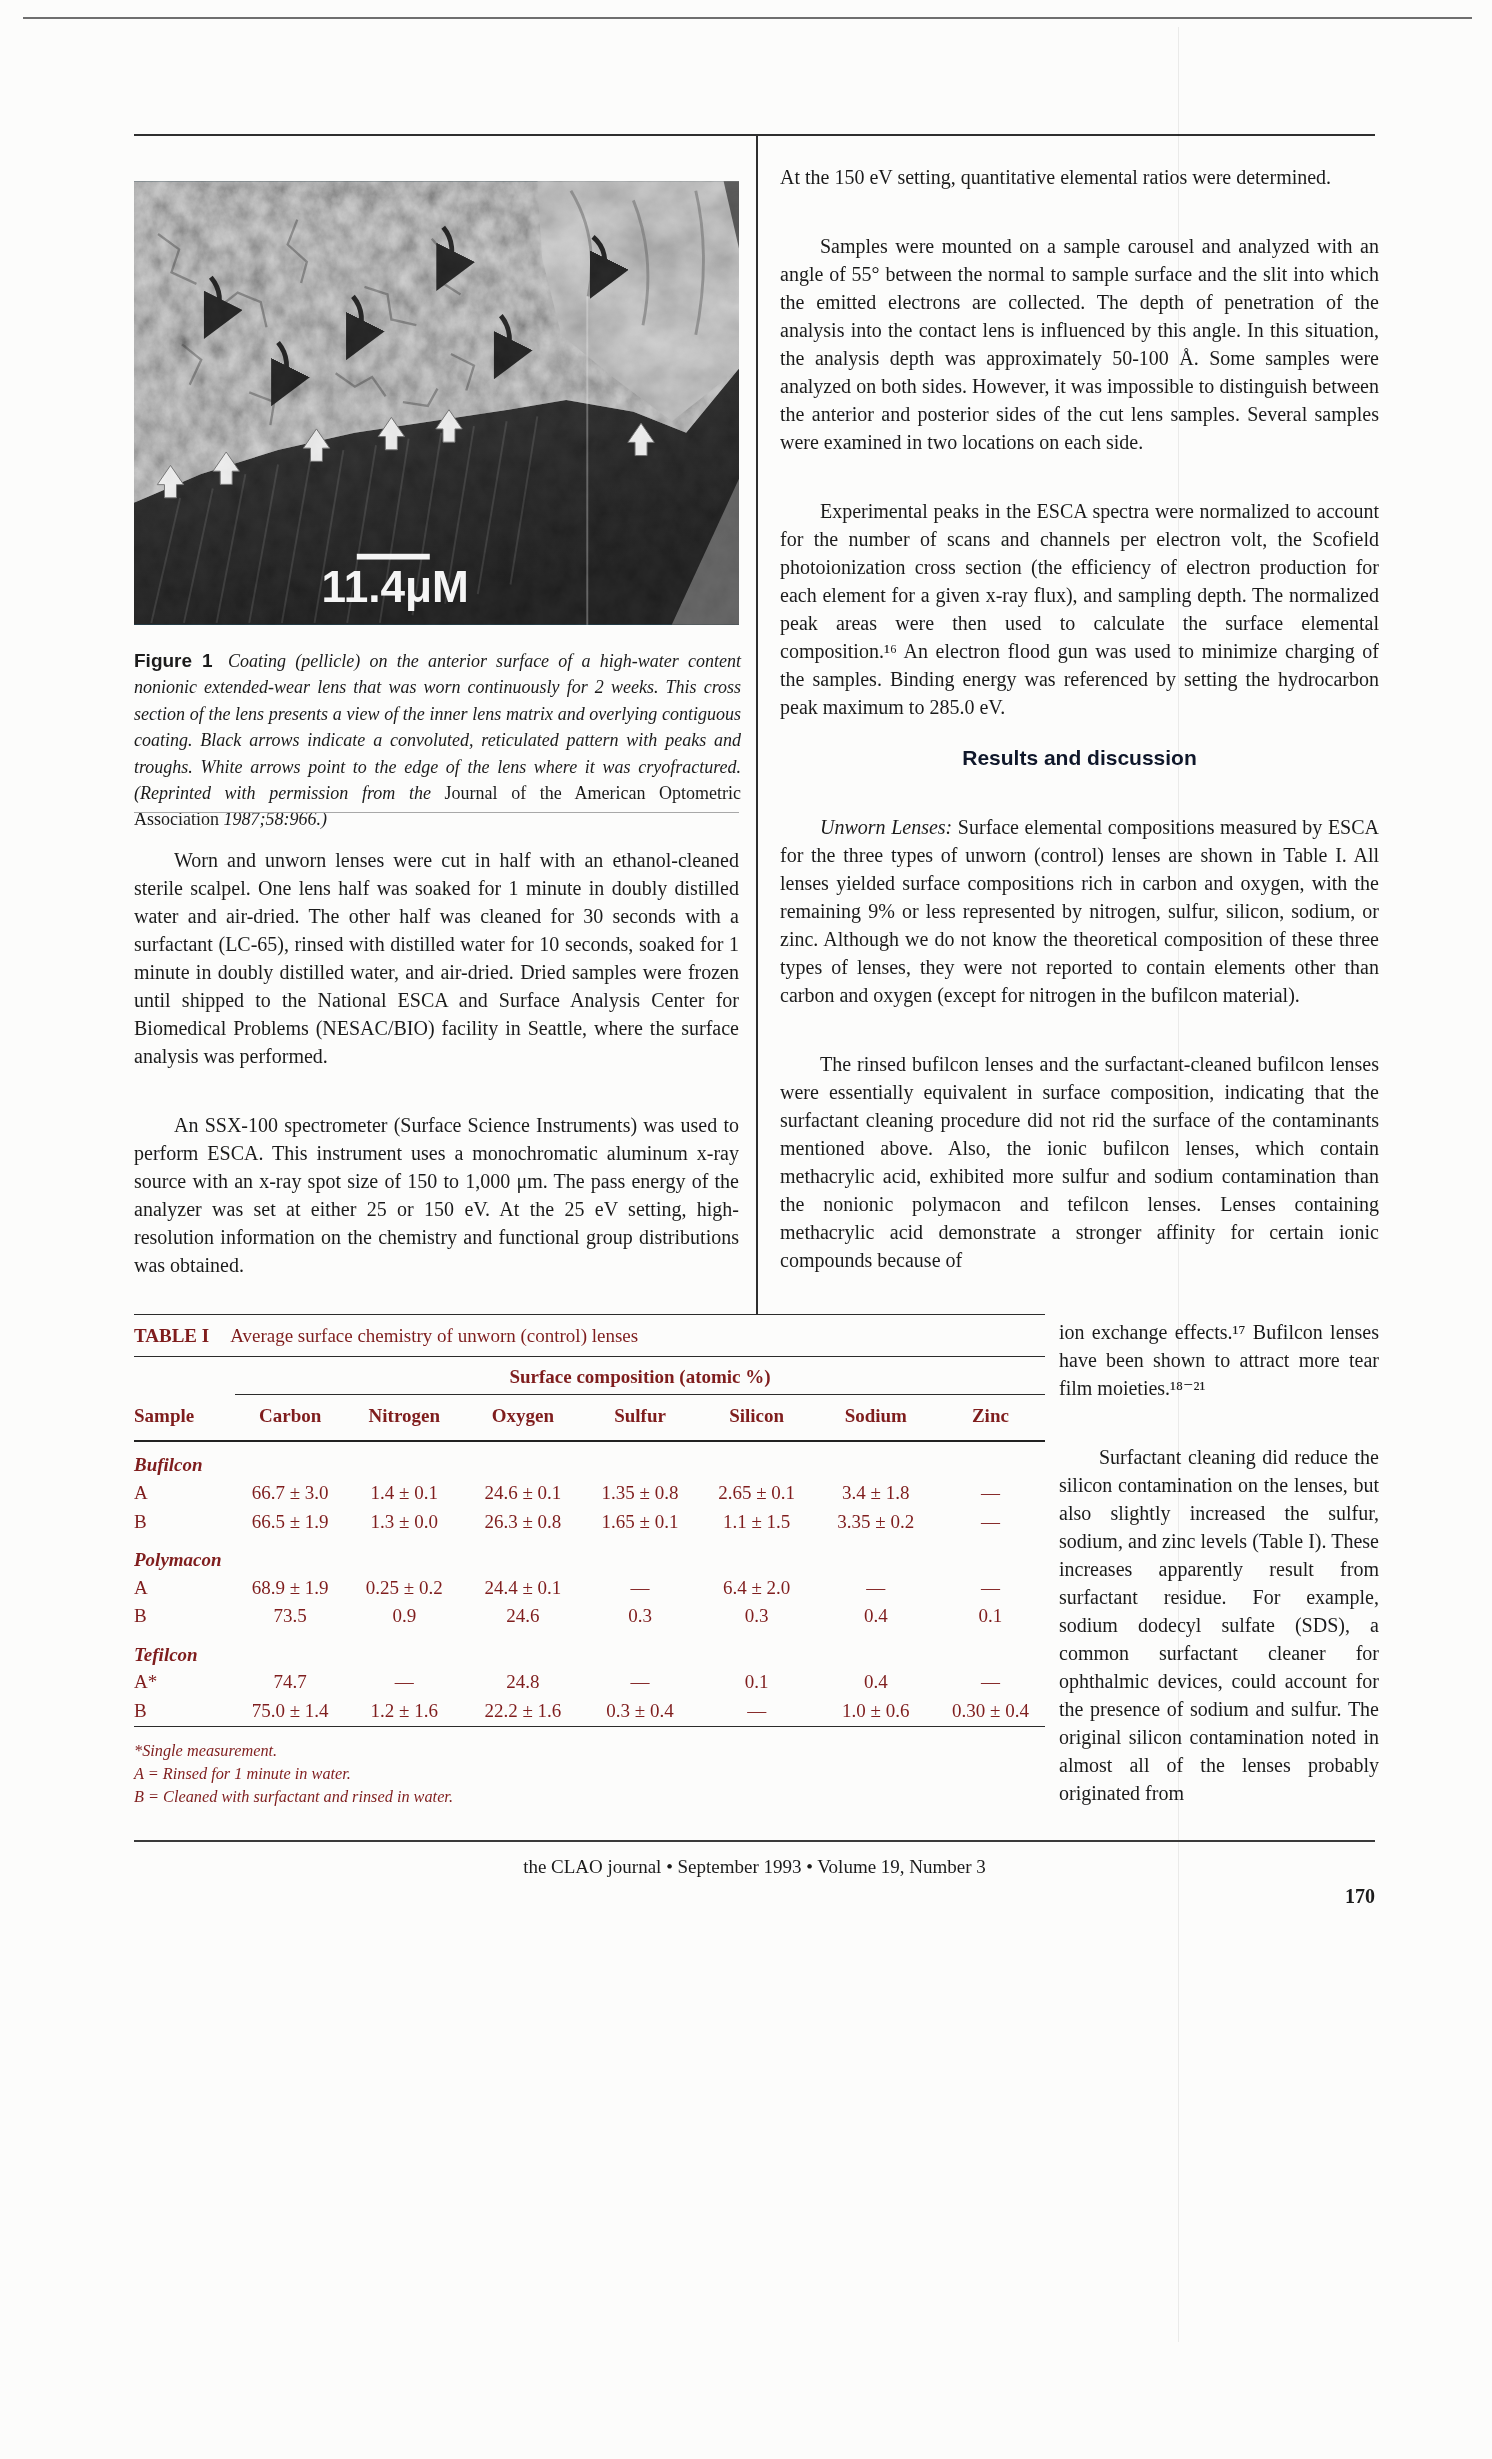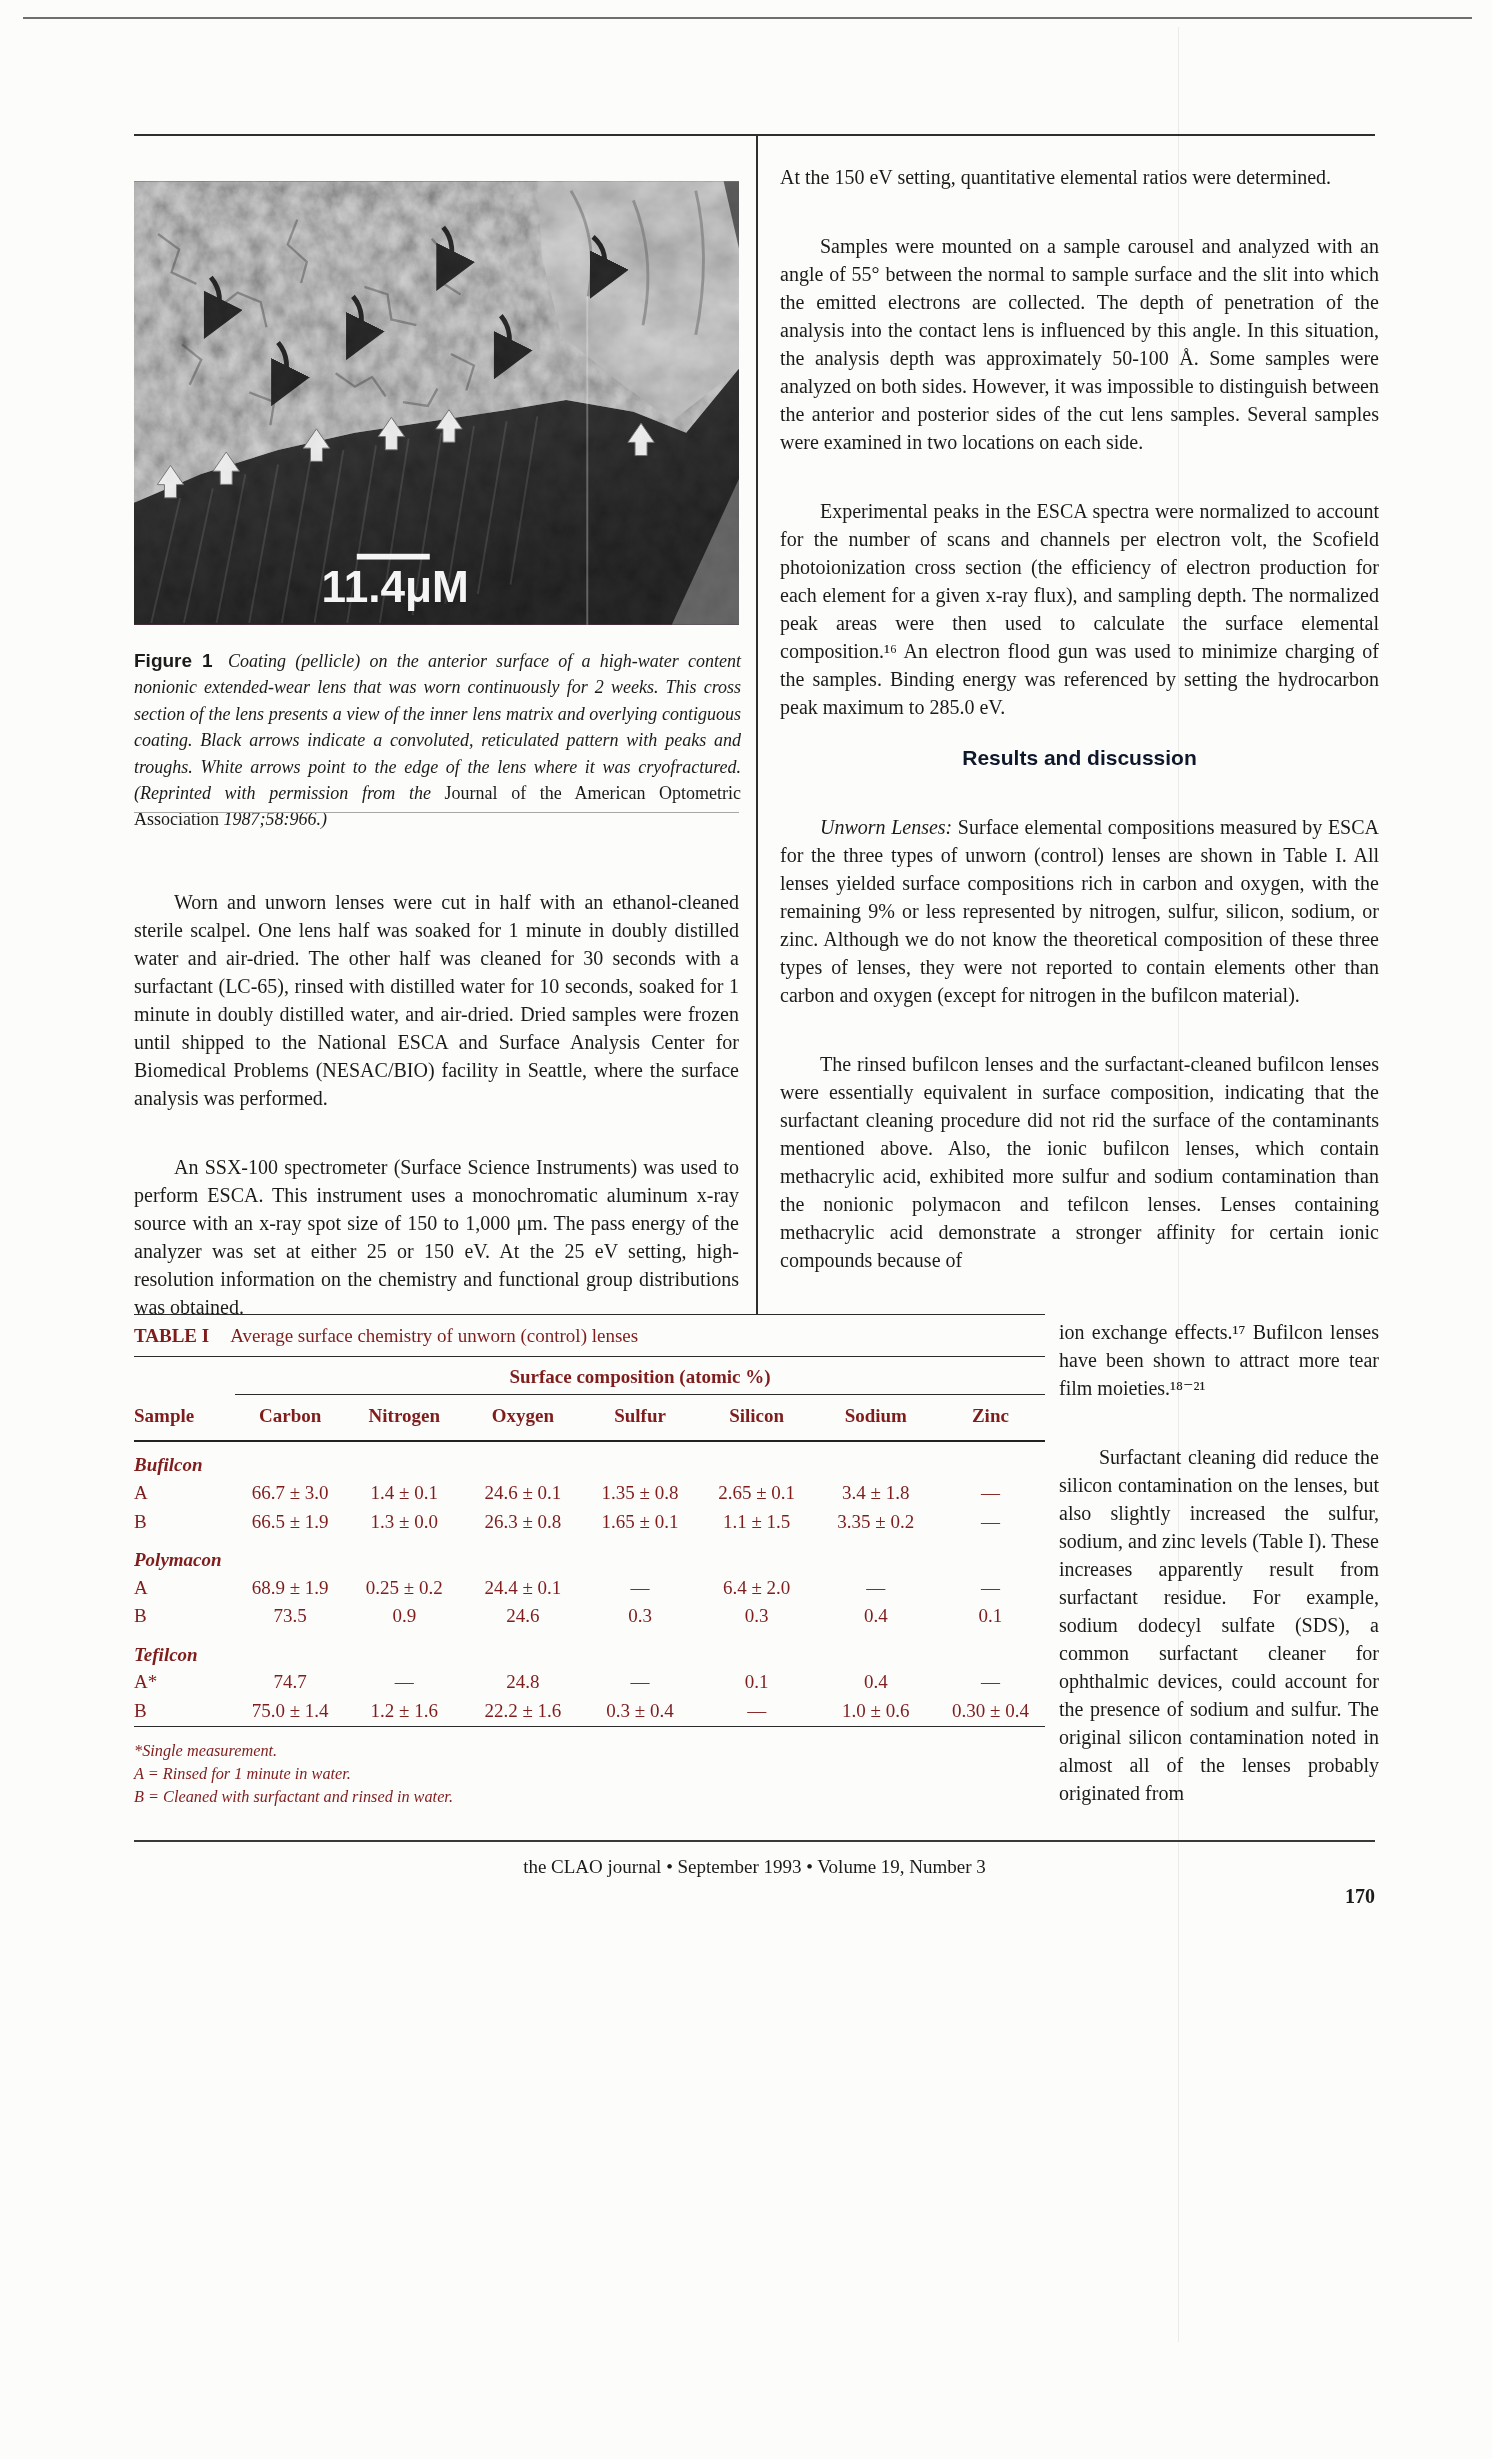--- a/index.html
+++ b/index.html
@@ -3,32 +3,32 @@
 <meta charset="utf-8">
 <style>
   html,body{margin:0;padding:0;background:#ffffff;}
   .page{position:relative;width:1493px;height:2459px;background:#fcfcfb;overflow:hidden;
         font-family:"Liberation Serif","DejaVu Serif",serif;color:#1b1b1b;}
   .hrule{position:absolute;background:#2f2f2f;}
   .vrule{position:absolute;background:#2f2f2f;}
   .fold{position:absolute;left:1178px;top:27px;width:1px;height:2315px;background:rgba(0,0,0,0.07);}
 
   
-  .fig{position:absolute;left:134px;top:181px;width:605px;height:444px;background:#ec4899;}
+  .fig{position:absolute;left:134px;top:181px;width:605px;height:444px;background:#0ea5e9;}
   .fig svg{display:block;}
   .cap-sep{position:absolute;left:134px;top:812px;width:605px;height:1px;background:#a8a8a8;}
 
   
   .serif{font-size:20px;line-height:28px;text-align:justify;}
   .caption{position:absolute;left:134px;top:630px;width:607px;font-size:18px;line-height:26.4px;
            font-style:italic;text-align:justify;}
   .caption .cap-label{font-style:normal;font-weight:bold;font-family:"Liberation Sans",sans-serif;
            font-size:19px;margin-right:15.4px;}
   .caption .roman{font-style:normal;}
-  .leftcol{position:absolute;left:134px;top:847px;width:605px;}
+  .leftcol{position:absolute;left:134px;top:805px;width:605px;}
   .rightcol{position:absolute;left:780px;top:163px;width:599px;}
   .narrowcol{position:absolute;left:1059px;top:1318px;width:320px;}
   p.body{margin:0;}
   p.indent{text-indent:40px;margin-top:41px;}
   .lead-it{font-style:italic;}
   .results-head{font-family:"Liberation Sans",sans-serif;font-weight:bold;font-size:21px;
                 margin:23px 0 11.5px 0;color:#0f172a;text-align:center;}
 
   
   .tbl{position:absolute;left:134px;top:1314px;width:911px;

